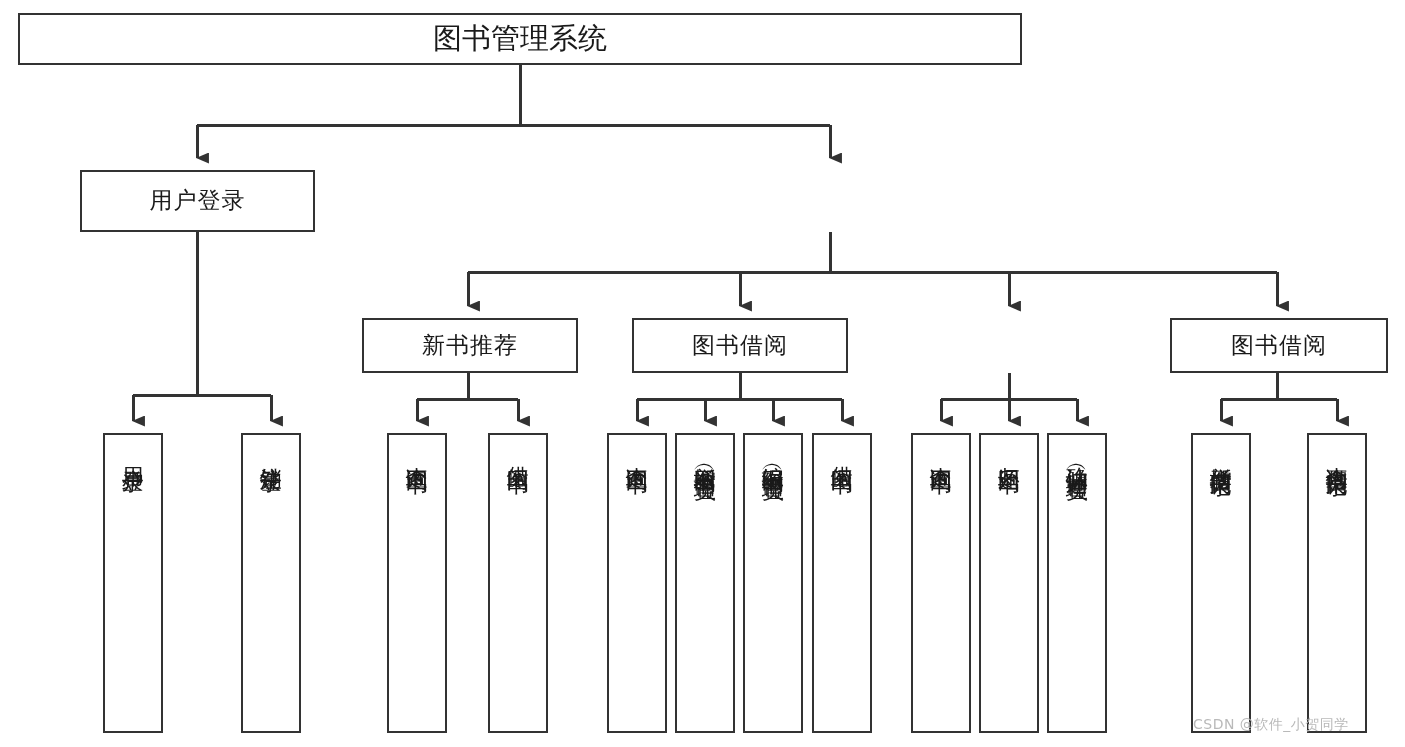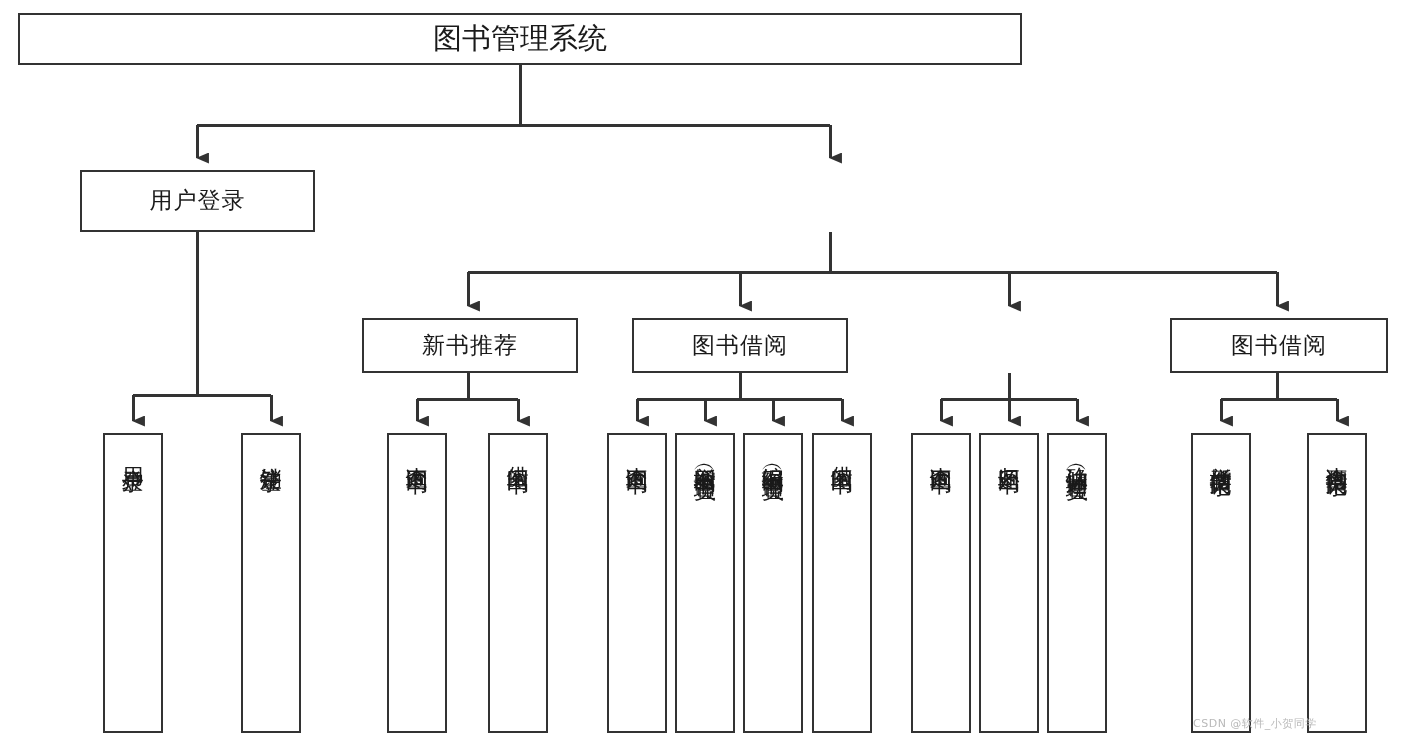--- a/index.html
+++ b/index.html
@@ -55,21 +55,21 @@
     text-orientation: upright;
     -webkit-writing-mode: vertical-rl;
     line-height: 1.06;
     letter-spacing: 2px;
     white-space: nowrap;
     display: block;
   }
   .watermark {
     position: absolute;
     color: #b9b9b9;
-    font-size: 11px;
+    font-size: 14px;
     letter-spacing: 0.5px;
     white-space: nowrap;
     user-select: none;
   }
 </style>
 </head>
 <body>
 
 <div id="canvas">
 

